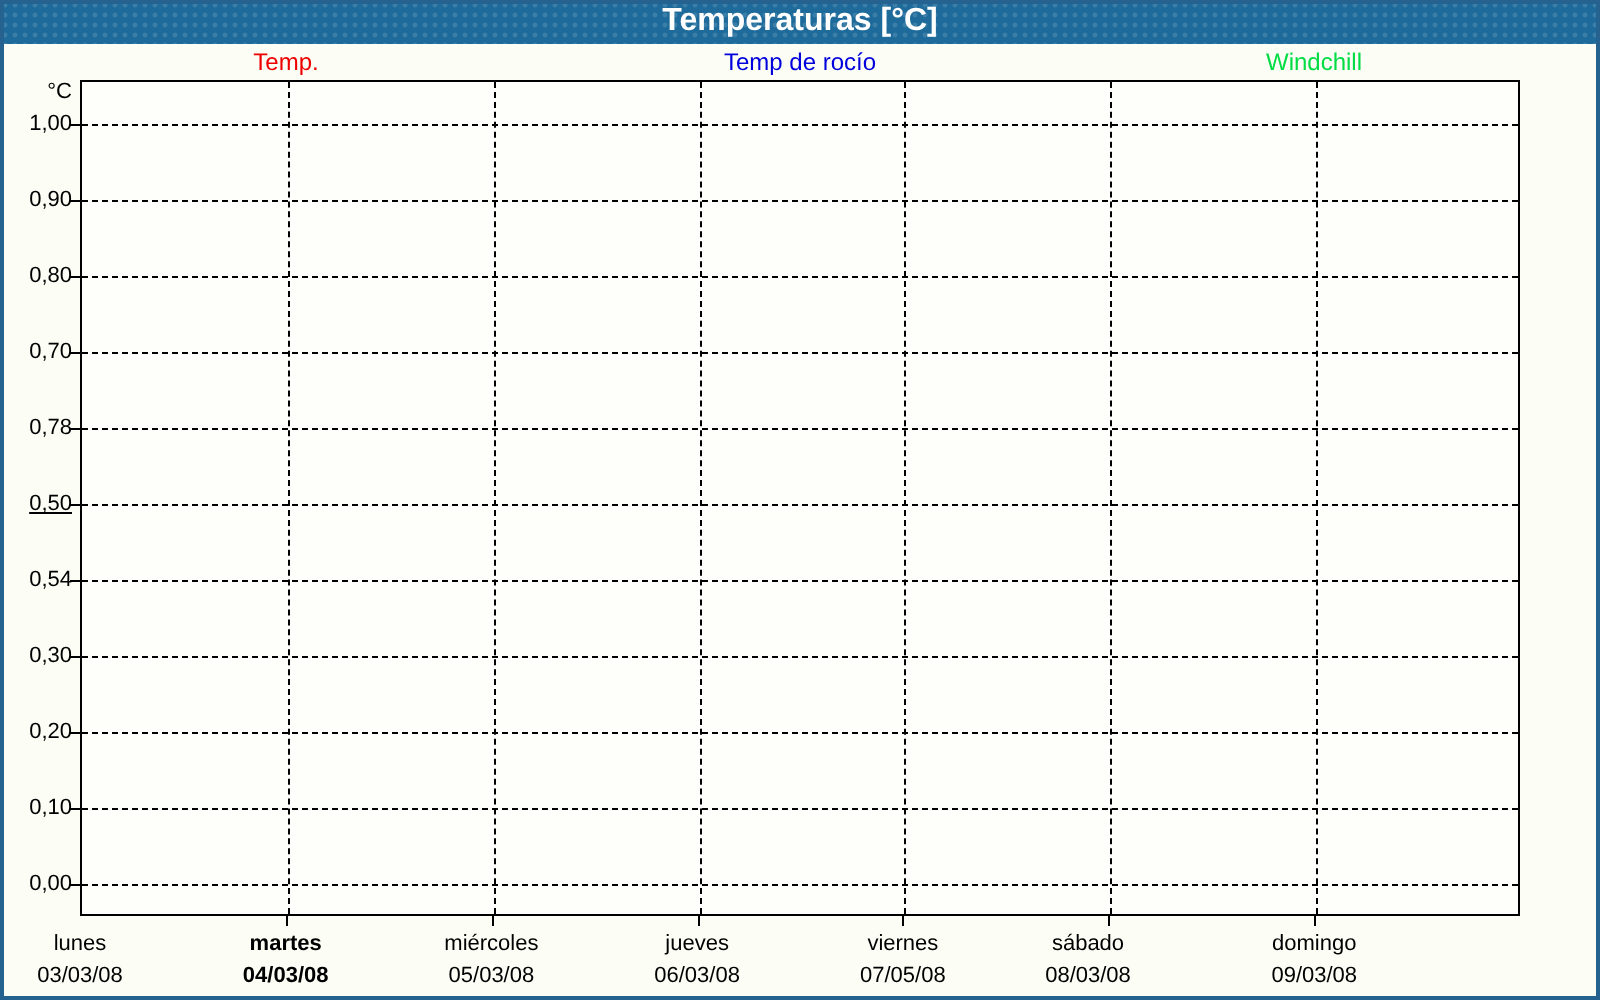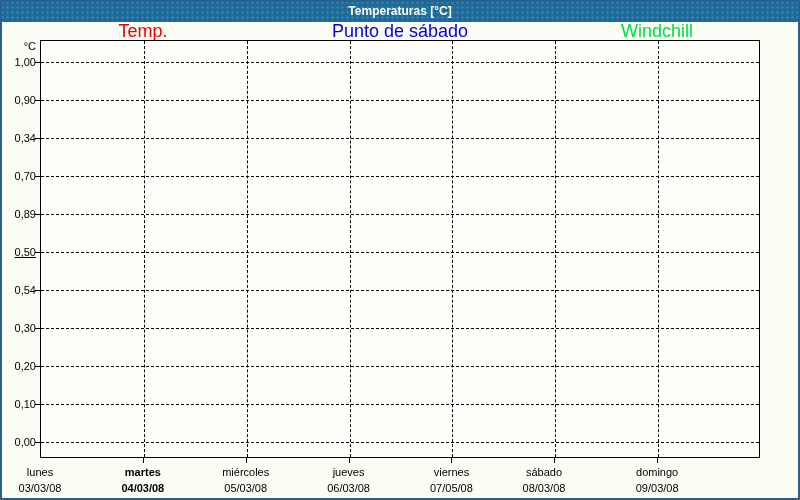--- a/index.html
+++ b/index.html
@@ -10,27 +10,27 @@
   }
   #frame {
     position:absolute; left:0; top:0; right:0; bottom:0;
     border:2px solid #25628f; pointer-events:none; z-index:50;
   }
   #titlebar {
     position:absolute; left:0; top:0; width:800px; height:22px;
     background:#1e6b9b;
     background-image: radial-gradient(circle, rgba(255,255,255,0.13) 1px, rgba(0,0,0,0) 1.4px);
     background-size:5px 5px;
-    color:#ffffff; font-size:12px; font-weight:bold;
+    color:#ffffff; font-size:16px; font-weight:bold;
     text-align:center; line-height:22px;
   }
   #legend { position:absolute; left:0; top:24px; width:800px; height:15px; }
   .legend-item {
     position:absolute; top:0; transform:translateX(-50%);
-    font-size:18px; line-height:15px; white-space:nowrap;text-align:right;
+    font-size:12px; line-height:15px; white-space:nowrap;text-align:right;
   }
   #plot {
     position:absolute; left:40px; top:40px; width:720px; height:418px;
     border:1px solid #000; box-sizing:border-box; background:#fefefa;
   }
   .h-grid {
     position:absolute; left:0; width:718px; height:0;
     border-top:1px dashed #000;
   }
   .v-grid {
@@ -53,32 +53,32 @@
 </head>
 <body>
 
 <div id="app">
   <div id="titlebar">
     <span>Temperaturas [°C]</span>
   </div>
 
   <div id="legend">
       <span class="legend-item" style="left: 143px; color: rgb(238, 0, 0);">Temp.</span>
-      <span class="legend-item" style="left: 400px; color: rgb(0, 0, 221);">Punto de sábado</span>
+      <span class="legend-item" style="left: 400px; color: rgb(0, 0, 221);">Temp de rocío</span>
       <span class="legend-item" style="left: 657px; color: rgb(0, 221, 68);">Windchill</span>
     </div>
 
   <div class="y-label" style="top:39px;">°C</div>
 
   <div id="y-labels">
       <div class="y-label" style="top: 55px;">1,00</div>
       <div class="y-label" style="top: 93px;">0,90</div>
-      <div class="y-label" style="top: 131px;">0,34</div>
+      <div class="y-label" style="top: 131px;">0,80</div>
       <div class="y-label" style="top: 169px;">0,70</div>
-      <div class="y-label" style="top: 207px;">0,89</div>
+      <div class="y-label" style="top: 207px;">0,78</div>
       <div class="y-label" style="top: 245px; text-decoration: underline;">0,50</div>
       <div class="y-label" style="top: 283px;">0,54</div>
       <div class="y-label" style="top: 321px;">0,30</div>
       <div class="y-label" style="top: 359px;">0,20</div>
       <div class="y-label" style="top: 397px;">0,10</div>
       <div class="y-label" style="top: 435px;">0,00</div>
     </div>
 
   <div id="plot">
       <div class="h-grid" style="top: 21px;"></div>

